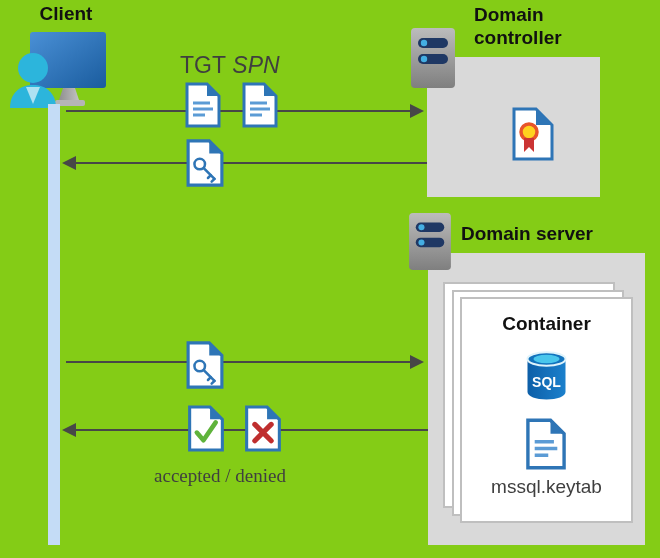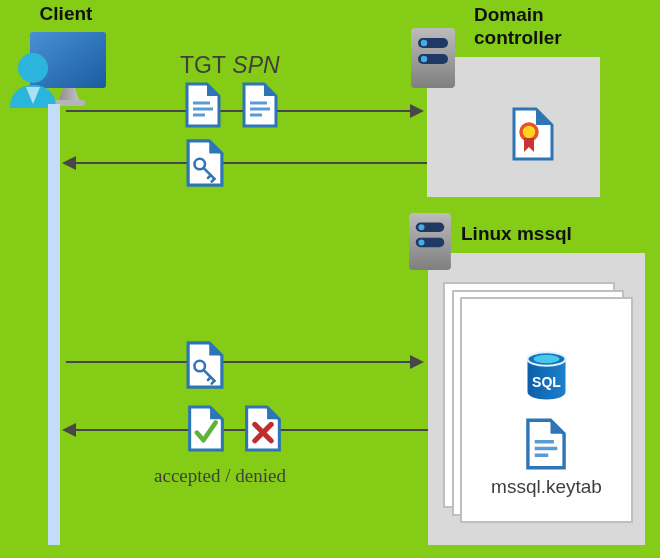--- a/index.html
+++ b/index.html
@@ -82,26 +82,27 @@
           <stop offset="1" stop-color="#7f7f7f"></stop>
       </linearGradient>
     </defs>
     <rect x="0" y="0" width="44" height="60" rx="4" fill="url(#srvGrad2)"></rect>
     <rect x="7" y="10" width="30" height="10" rx="5" fill="#1f3864"></rect>
     <circle cx="13" cy="15" r="3.2" fill="#44aee3"></circle>
     <rect x="7" y="26" width="30" height="10" rx="5" fill="#1f3864"></rect>
     <circle cx="13" cy="31" r="3.2" fill="#44aee3"></circle>
   </svg>
 
-  <div class="abs heading" style="left:461px;top:222px;width:180px;">Linux mssql</div>
+  <div class="abs heading" style="left:461px;top:222px;width:180px;">Domain server</div>
 
   <div class="abs card" style="left:443px;top:282px;width:172px;height:226px;"></div>
   <div class="abs card" style="left:452px;top:290px;width:172px;height:226px;"></div>
   <div class="abs card" style="left:460px;top:297px;width:173px;height:226px;"></div>
 
+  <div class="abs heading center" style="left:460px;top:312px;width:173px;">Container</div>
 
   <svg class="abs" style="left:525px;top:351px;" width="43" height="49" viewBox="0 0 43 49">
     <defs>
       <linearGradient id="sqlGrad" x1="0" y1="0" x2="1" y2="0">
         <stop offset="0" stop-color="#0d5fa8"></stop>
           <stop offset="1" stop-color="#1b80cc"></stop>
       </linearGradient>
     </defs>
     <path d="M2.5 8 L2.5 41 C2.5 45.5 11 48.5 21.5 48.5 C32 48.5 40.5 45.5 40.5 41 L40.5 8 Z" fill="url(#sqlGrad)"></path>
     <ellipse cx="21.5" cy="8" rx="19" ry="6.8" fill="#1273bd" stroke="#dff3fb" stroke-width="2"></ellipse>

